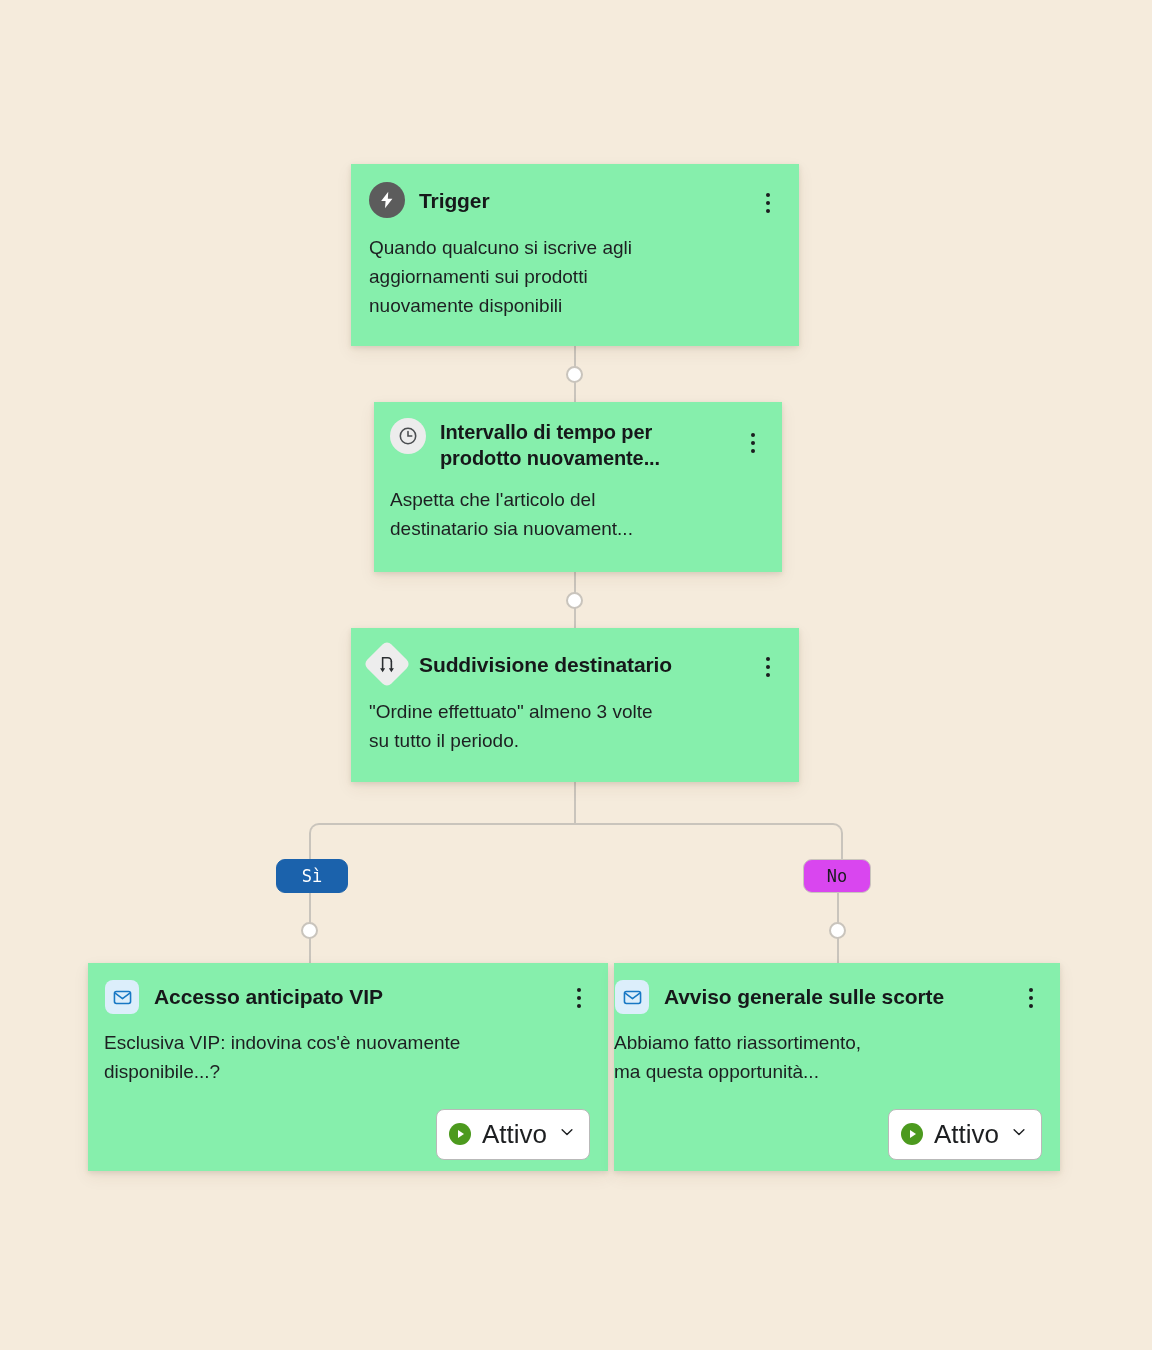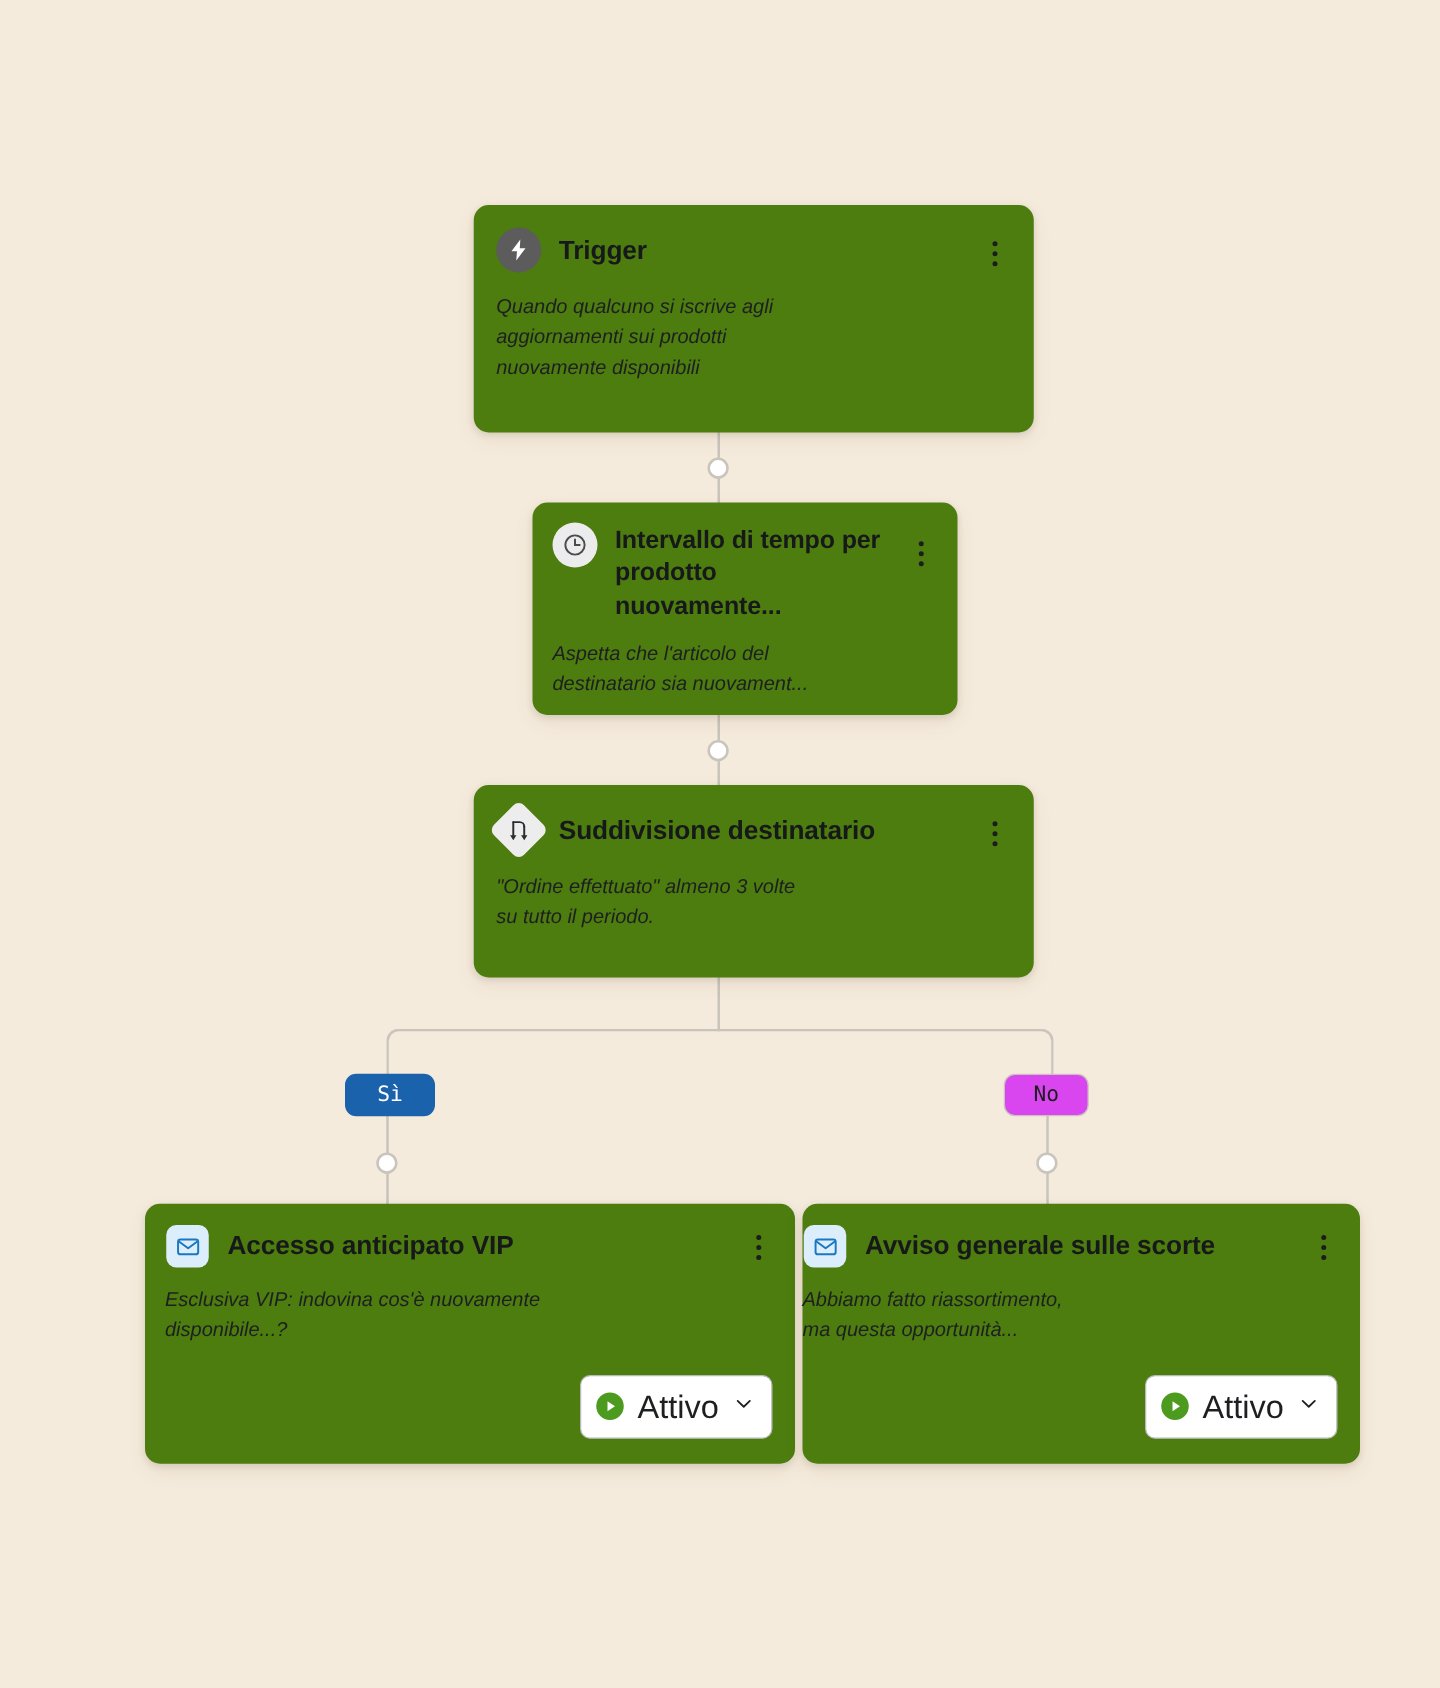--- a/index.html
+++ b/index.html
@@ -26,26 +26,25 @@
     width:17px;height:17px;
     border-radius:50%;
     background:#FFFFFF;
     border:2px solid #C9C4BC;
     box-sizing:border-box;
   }
 
   
   .card{
     position:absolute;
-    background:#4d7c0f;
-    border-radius:12px;
+    background:#86efac;
+    border-radius:0;
     box-shadow:0 2px 5px rgba(80,60,35,.13),0 6px 16px rgba(80,60,35,.07);
     box-sizing:border-box;
     padding:18px 20px 18px 18px;
-    margin-left:28px;
   }
   .card-head{
     display:flex;
     align-items:flex-start;
     gap:14px;
   }
   .card-badge{
     flex:0 0 auto;
     width:36px;height:36px;
     display:flex;align-items:center;justify-content:center;
@@ -71,26 +70,25 @@
     flex:0 0 auto;
     width:22px;height:30px;
     display:flex;flex-direction:column;align-items:center;justify-content:center;
     gap:4px;
     padding-top:6px;
     cursor:pointer;
   }
   .kebab i{display:block;width:4px;height:4px;border-radius:50%;background:#1B1D1F;}
 
   .card-body{
-    font-size:16px;
+    font-size:19px;
     color:#1D1F21;
     line-height:1.52;
     margin-top:16px;
     white-space:pre-line;
-    font-style:italic;
   }
 
   .card-footer{
     display:flex;justify-content:flex-end;
     margin-top:22px;
   }
   .status-select{
     display:inline-flex;align-items:center;gap:11px;
     border:1px solid #B9B9B9;
     border-radius:8px;
@@ -171,21 +169,21 @@
           <i></i>
           <i></i>
           <i></i>
         </div>
     </div>
     <div class="card-body">Quando qualcuno si iscrive agli
 aggiornamenti sui prodotti
 nuovamente disponibili</div>
   </div>
 
-  <div class="card" style="left:398px;top:402px;width:340px;height:170px;padding:16px 18px 18px 16px;">
+  <div class="card" style="left:374px;top:402px;width:408px;height:170px;padding:16px 18px 18px 16px;">
     <div class="card-head">
       <div class="card-badge">
         <div class="badge-circle-light">
           <svg width="22" height="22" viewBox="0 0 24 24" aria-hidden="true">
             <circle cx="12" cy="12" r="8.4" fill="none" stroke="#4A4D50" stroke-width="1.7"></circle>
             <path d="M12 7.2V12h4.1" fill="none" stroke="#4A4D50" stroke-width="1.7" stroke-linecap="round"></path>
           </svg>
         </div>
       </div>
       <div class="card-title two-line" style="font-size:20px;">Intervallo di tempo per prodotto nuovamente...</div>

